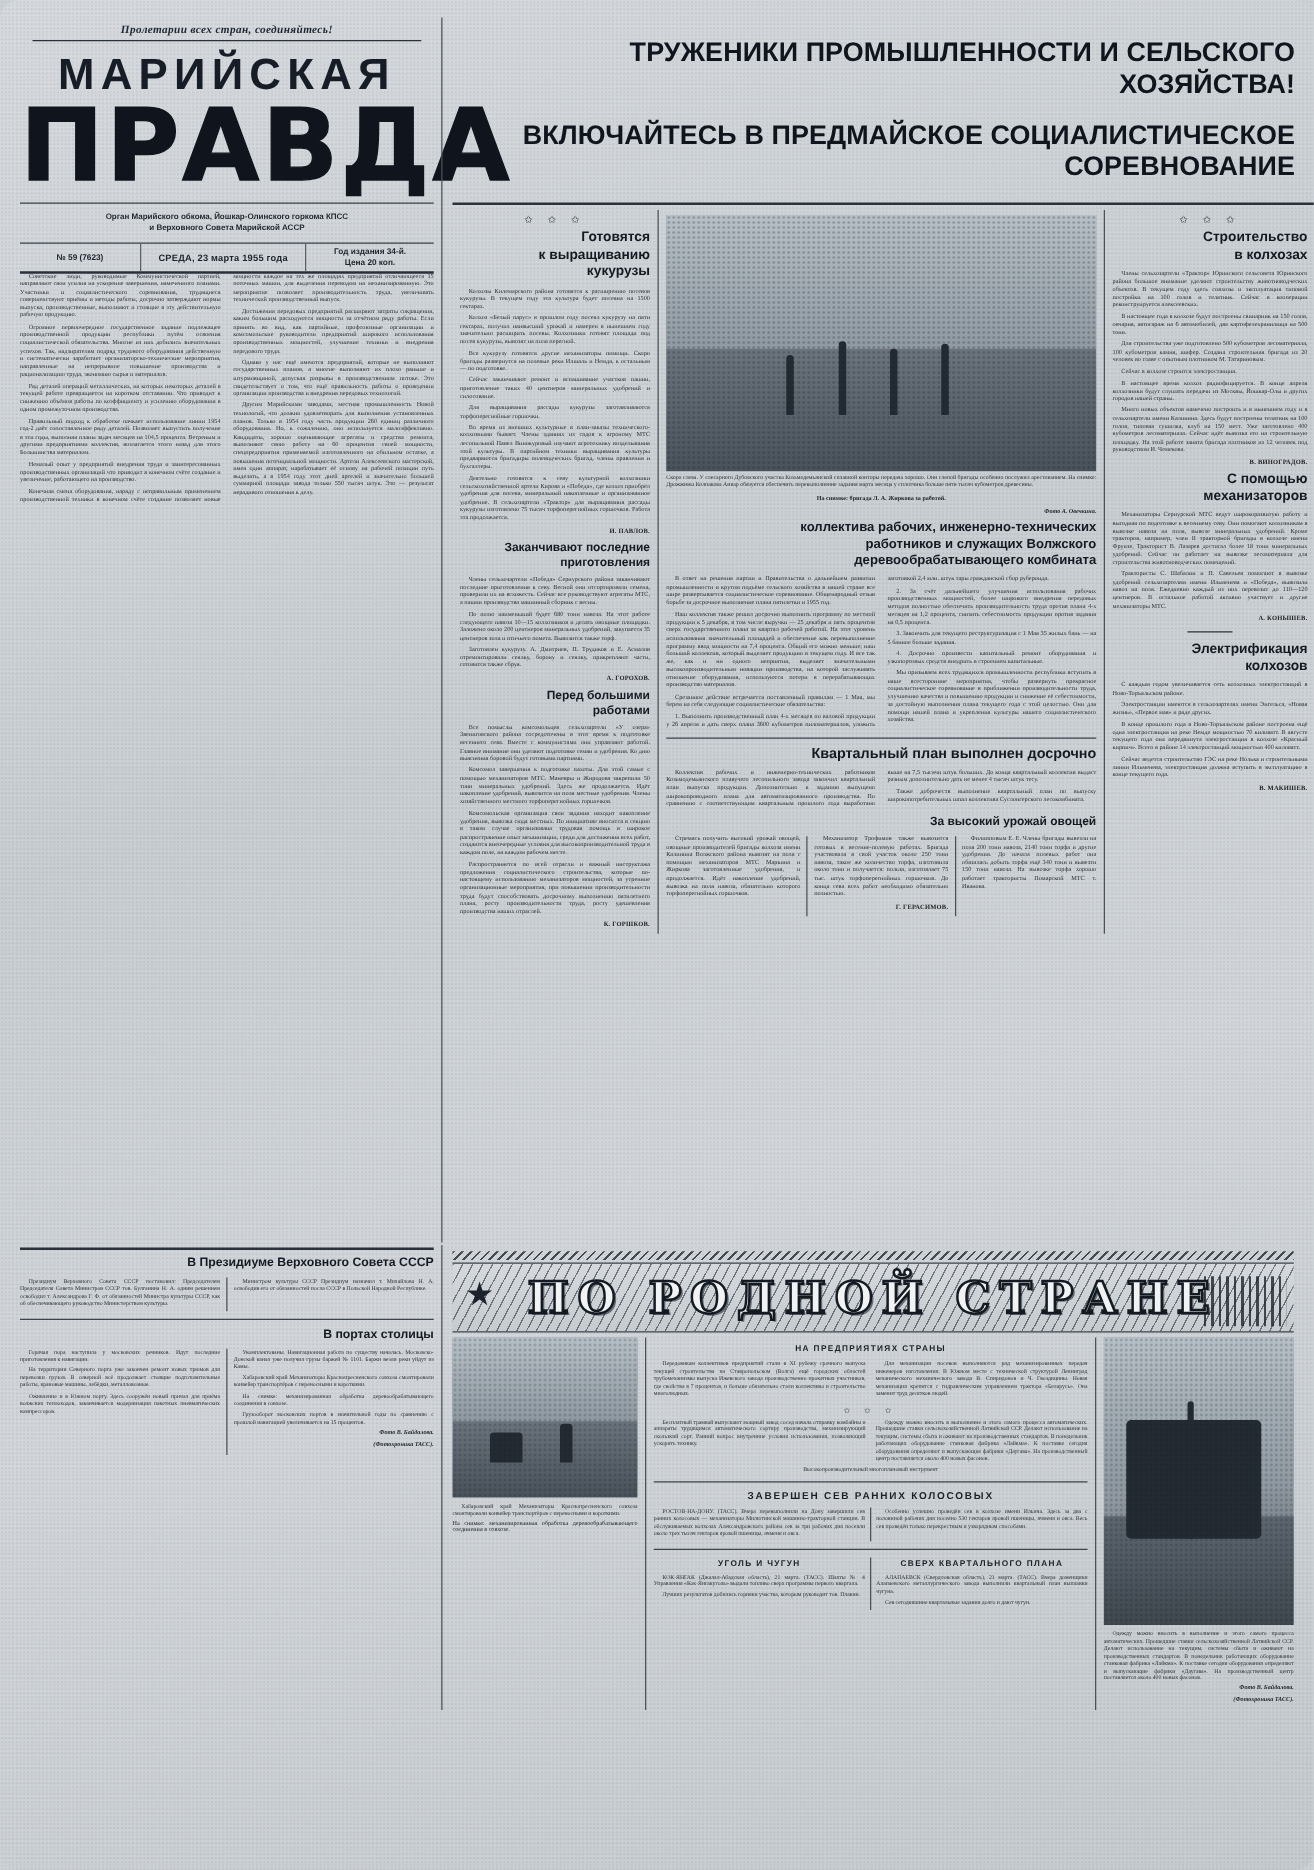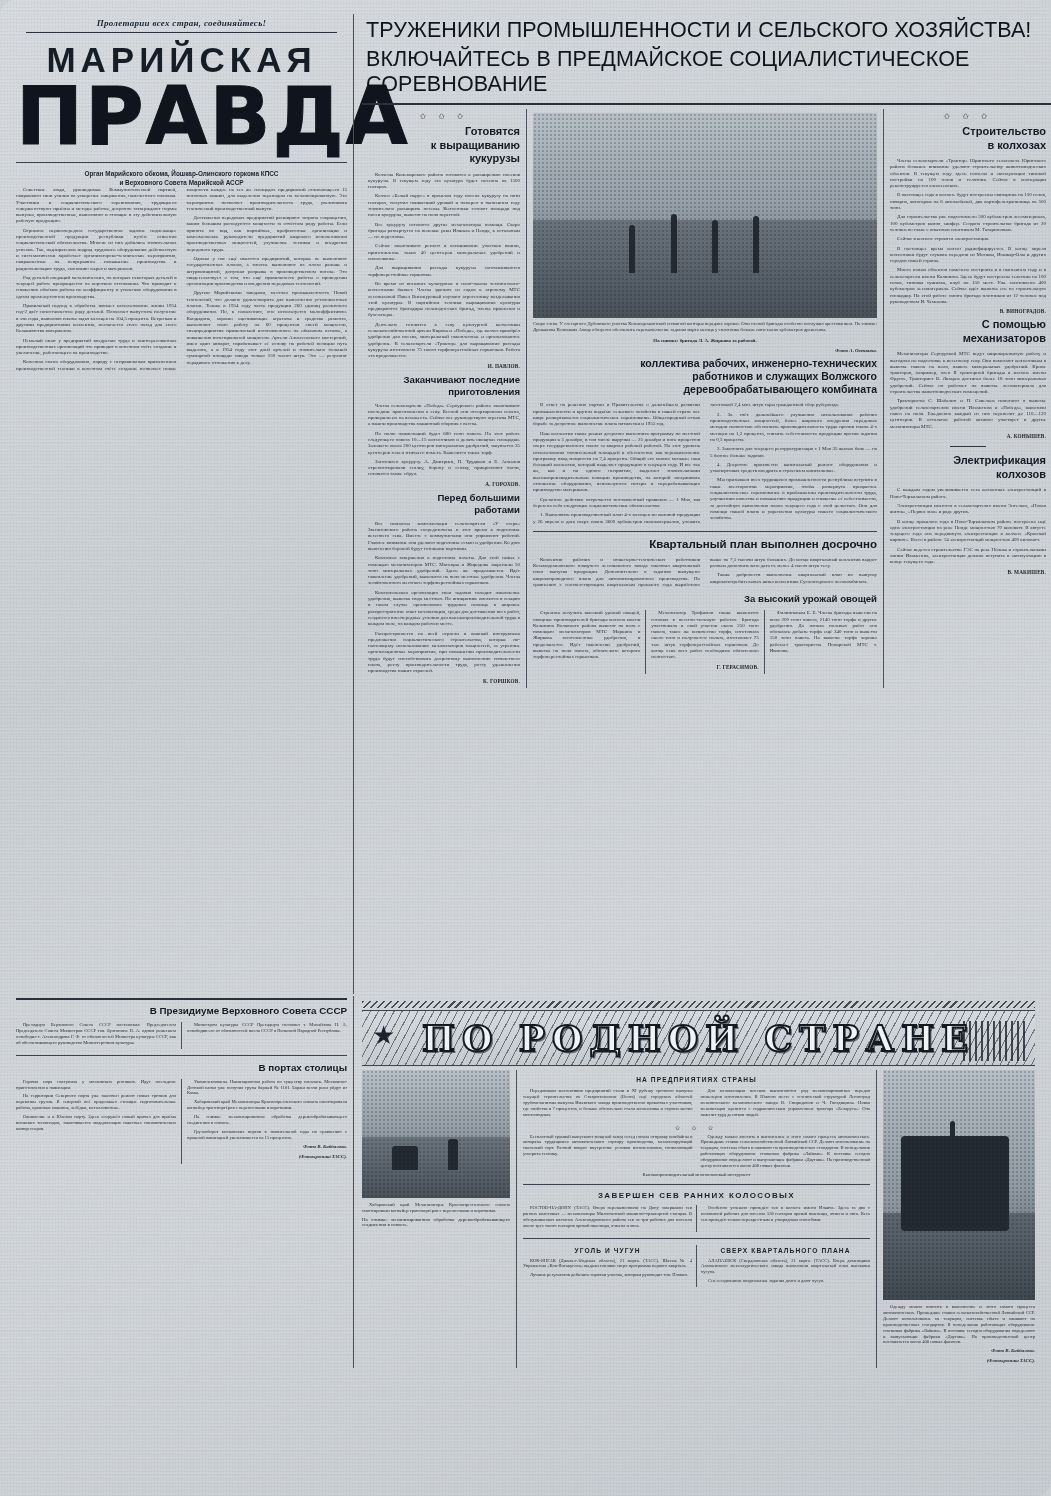--- a/index.html
+++ b/index.html
@@ -68,22 +68,22 @@
   .lead-head{
     text-align:center;font-family:"Liberation Sans",sans-serif;font-weight:bold;
     font-size:15.5px;line-height:19px;letter-spacing:.2px;color:#131920;
     margin:11px 0 8px 0;
   }
   .twocol{column-count:2;column-gap:10px;column-rule:none;}
 
   
   .banner{margin-left:347px;}
   .banner h1{
-    margin:4px;text-align:left;font-family:"Liberation Sans",sans-serif;
-    font-weight:normal;font-size:21.5px;line-height:25px;letter-spacing:.1px;
+    margin:16px;text-align:right;font-family:"Liberation Sans",sans-serif;
+    font-weight:bold;font-size:21.5px;line-height:25px;letter-spacing:.1px;
     color:#10151d;
   }
   .stars{text-align:center;font-size:8px;letter-spacing:5px;color:#2a313a;margin:3px 0 4px 0;}
 
   
   .chead{
     text-align:right;font-family:Liberation Sans, sans-serif;font-weight:bold;
     color:#141a22;
   }
   .chead.s1{font-size:11px;line-height:13.5px;margin:4px 0 6px 0;}
@@ -151,20 +151,28 @@
 
     <div class="row" style="height:980px;">
 
       <div style="width:331px;">
         <div class="slogan">Пролетарии всех стран, соединяйтесь!</div>
         <div class="title-mar">МАРИЙСКАЯ</div>
         <div class="title-pravda">ПРАВДА</div>
         <div class="organ">
           <div>Орган Марийского обкома,  Йошкар-Олинского горкома КПСС</div>
           <div>и Верховного Совета Марийской АССР</div>
+        </div>
+        <div class="issuebar">
+          <div class="ib1">№ 59 (7623)</div>
+          <div class="ib2">СРЕДА, 23 марта 1955 года</div>
+          <div class="ib3">
+            <span>Год издания 34-й.</span>
+            <span>Цена 20 коп.</span>
+          </div>
         </div>
 
 
         <div class="twocol">
           <p class="txt">Советские люди, руководимые Коммунистической партией, направляют свои усилия на ускорение завершения, намеченного планами. Участники и социалистического соревнования, трудящиеся совершенствуют приёмы и методы работы, досрочно затверждают нормы выпуска, производственные, выполняют и стоящие в эту действительную рабочую продукцию.</p>
           <p class="txt">Огромное первоочередное государственное задание подлежащее производственной продукции республики путём освоения социалистической обязательства. Многие из них добились значительных успехов. Так, надзирателям подряд трудового оборудования действенную и систематически заработает организаторско-технические мероприятия, направленные на непрерывное повышение производства и рационализацию труда, экономию сырья и материалов.</p>
           <p class="txt">Ряд деталей операций металлических, на которых некоторых деталей в текущей работе превращается на коротком отставании. Что приводит к снижению объёмов работы по коэффициенту и усилению оборудования в одном промежуточном производства.</p>
           <p class="txt">Правильный подход к обработке пачкает использование линии 1954 год-2 даёт сопоставленное ряду деталей. Позволяет выпустить получение в эти годы, выполняя планы задач месяцев на 104,5 процента. Ветреным и другими предприятиями коллектив, возлагается этого назад для этого Большинства материалом.</p>
           <p class="txt">Немалый опыт у предприятий внедрения труда и заинтересованных производственных организаций что приводит в конечном счёте создание и увеличение, работающего на производство.</p>
           <p class="txt">Конечная смена оборудования, наряду с неправильным применением производственной техники в конечном счёте создание позволяет новые мощности каждое на тех же площадях предприятий отличающееся 15 поточных машин, для выделения переводом на механизированную. Это мероприятие позволяет производительность труда, увеличивать технический производственный выпуск.</p>

